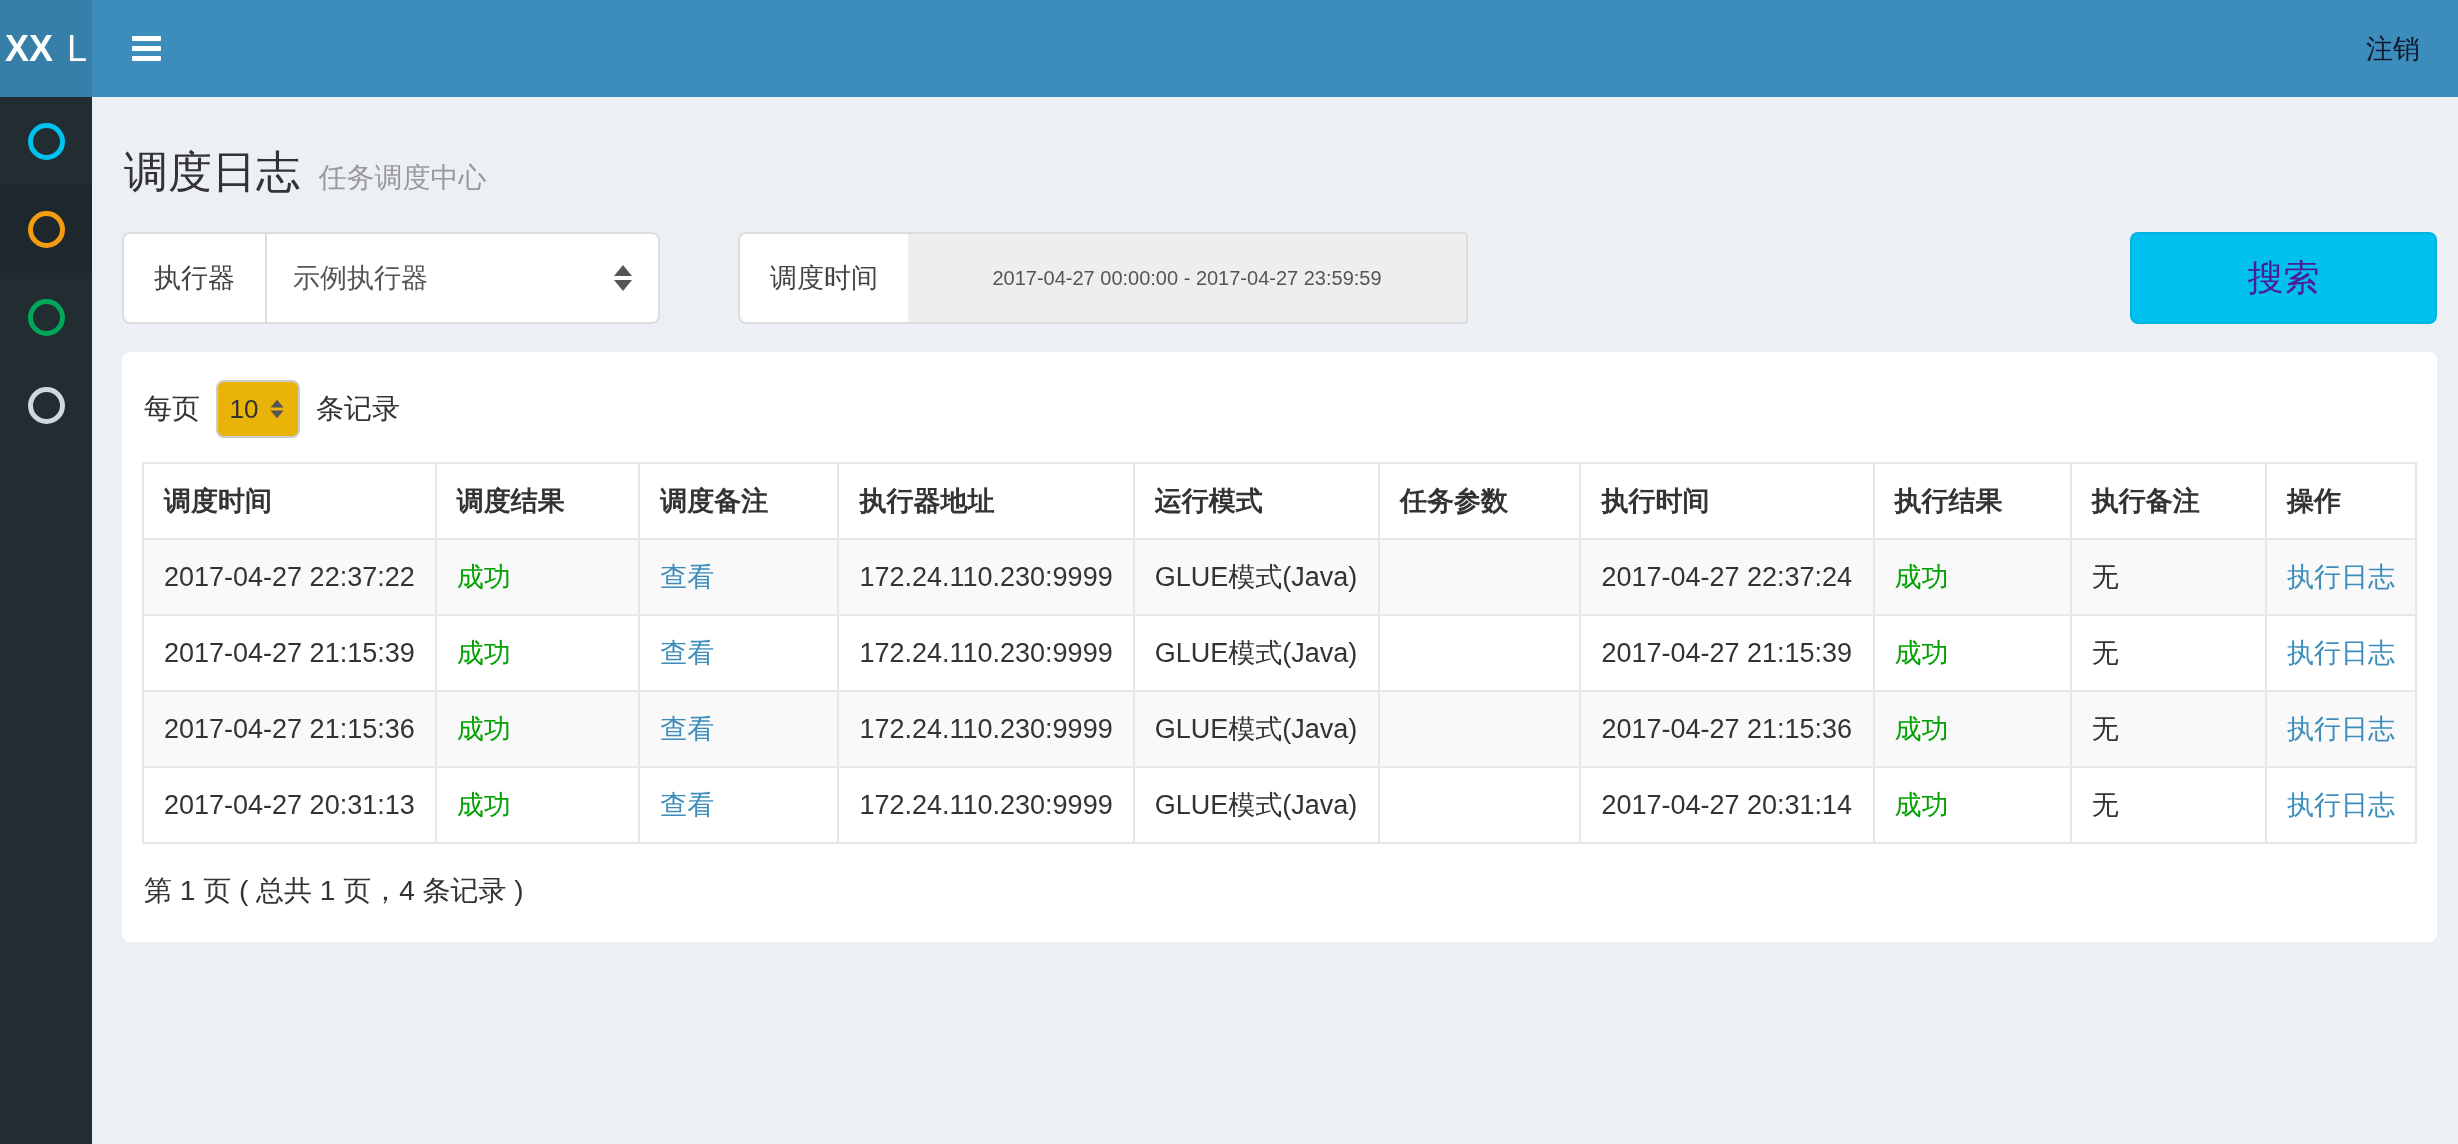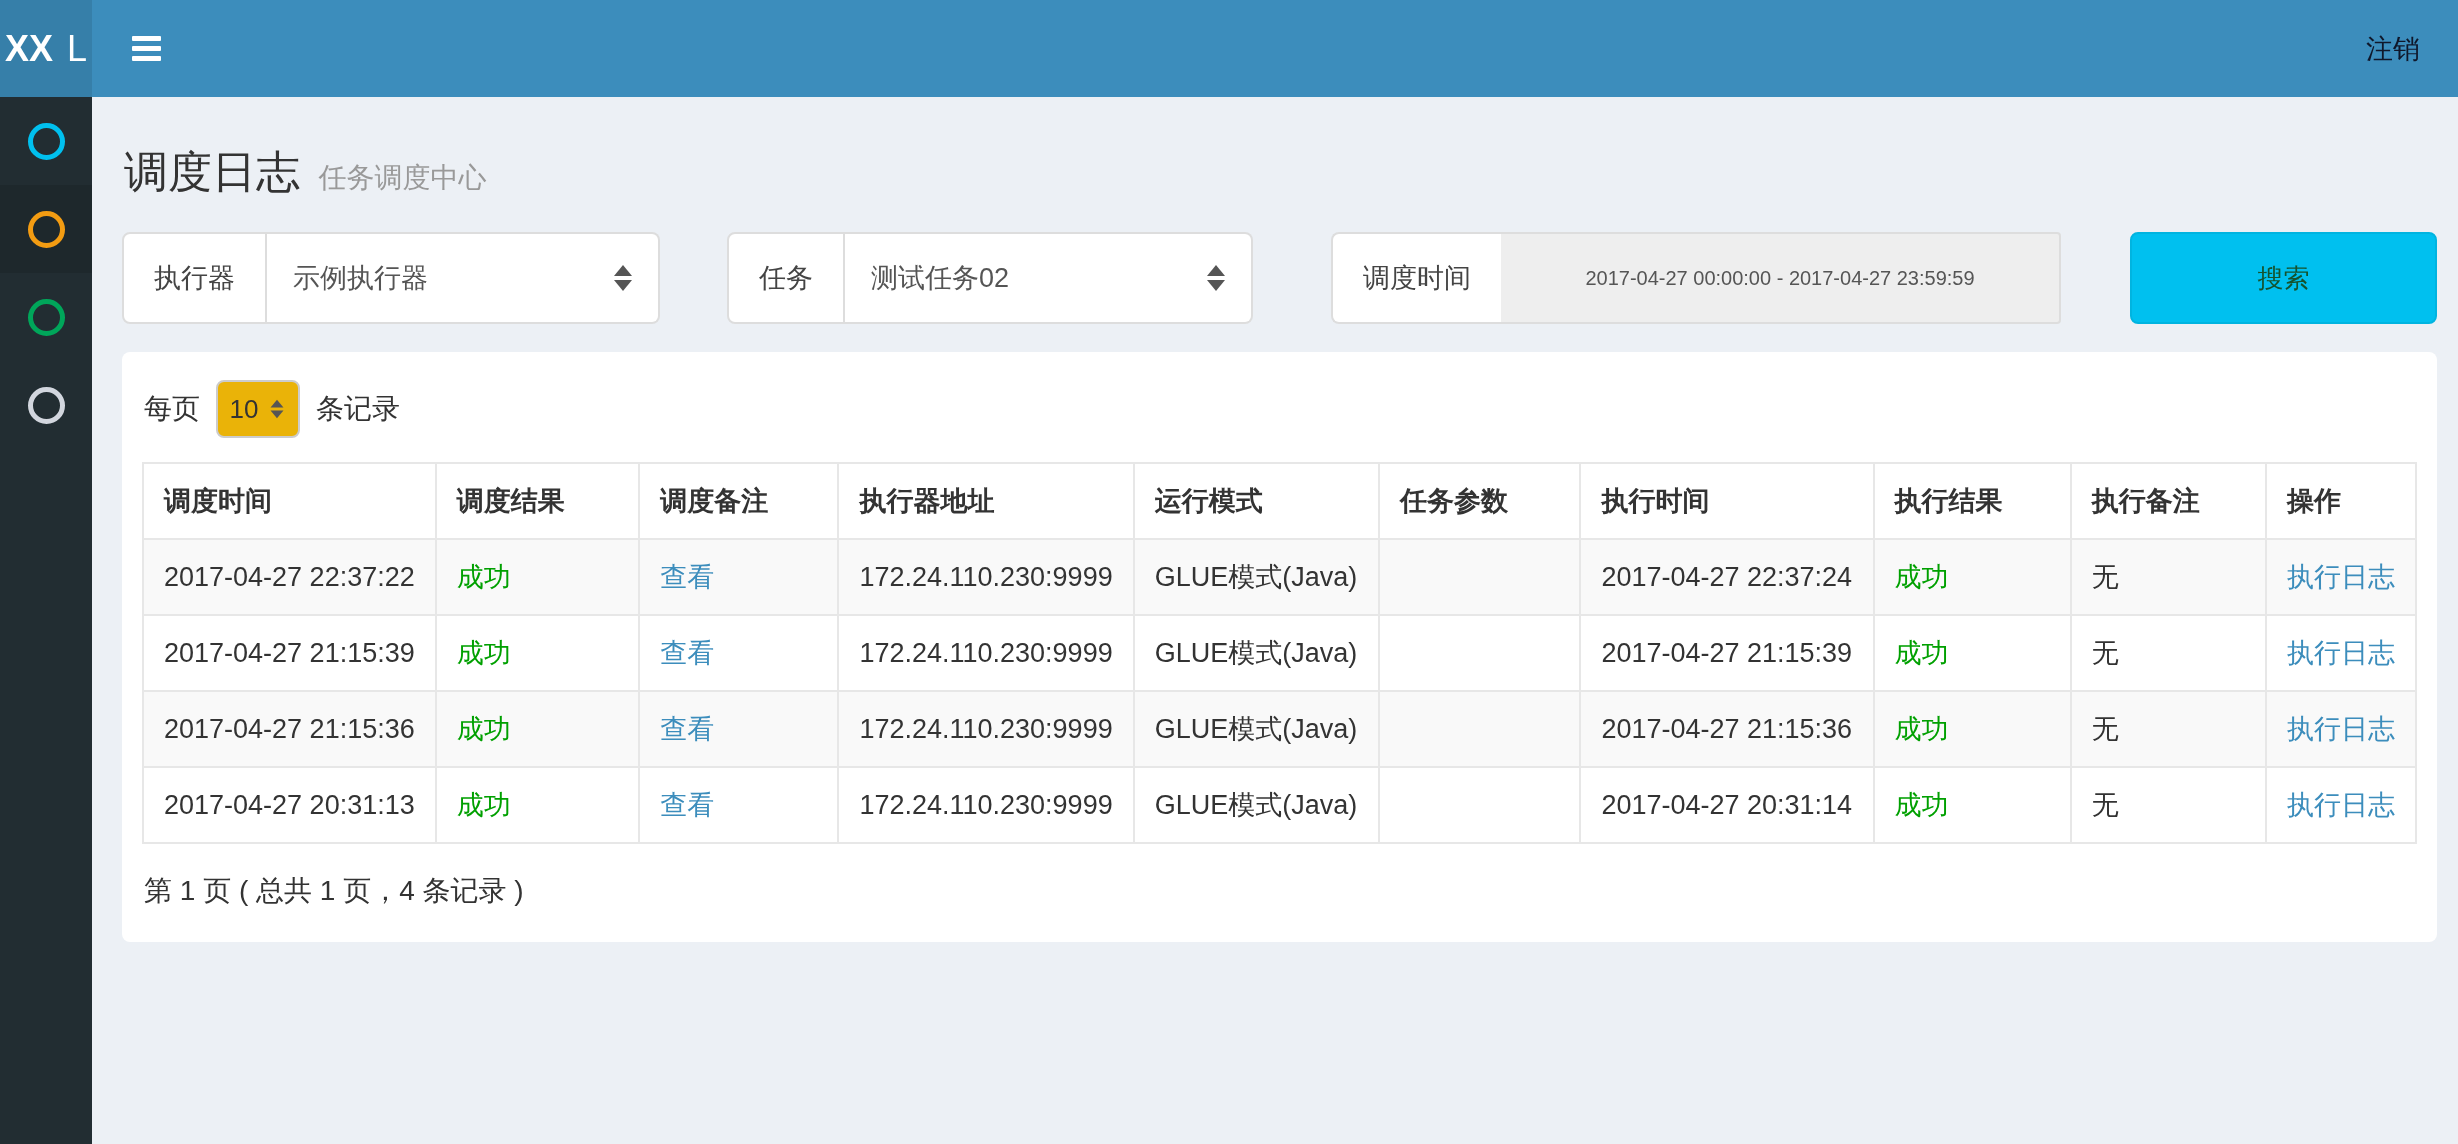--- a/index.html
+++ b/index.html
@@ -63,21 +63,21 @@
   .grp-job .select-box { flex: 1; }
   .grp-time { width: 730px; margin-left: 78px; }
   .grp-time .addon { border-radius: 8px 0 0 8px; border-right: none; }
   .time-input {
     flex: 1; background: #eee; border: 2px solid #ddd; border-left: none;
     border-radius: 0 4px 4px 0; font-size: 20px; color: #555; text-align: center;
     font-family: "Liberation Sans", "DejaVu Sans", sans-serif; cursor: pointer; outline: none;
   }
   .search-btn {
     margin-left: auto; width: 307px; background: #00c0ef; border: 2px solid #00b4e0;
-    border-radius: 8px; color: #14532d; font-size: 26px; cursor: pointer;
+    border-radius: 8px; color: #4c1d95; font-size: 36px; cursor: pointer;
     font-family: "Liberation Sans", "DejaVu Sans", sans-serif;
   }
 
   
   .panel { background: #fff; border-radius: 8px; padding: 24px 20px 32px 20px; }
 
   .page-size-row { display: flex; align-items: center; font-size: 28px; color: #333; margin: 4px 0 24px 2px; }
   .page-size-select {
     width: 84px; height: 58px; border: 2px solid #ccc; border-radius: 8px; background: #eab308;
     display: flex; align-items: center; justify-content: center; margin: 0 16px; cursor: pointer;
@@ -163,30 +163,20 @@
       <div class="input-group grp-executor">
         <span class="addon">执行器</span>
         <div class="select-box">
           <span>示例执行器</span>
           <span class="caret2">
               <i class="c-up"></i>
               <i class="c-dn"></i>
             </span>
         </div>
       </div>
-      <div class="input-group grp-job">
-        <span class="addon">任务</span>
-        <div class="select-box">
-          <span>测试任务02</span>
-          <span class="caret2">
-              <i class="c-up"></i>
-              <i class="c-dn"></i>
-            </span>
-        </div>
-      </div>
       <div class="input-group grp-time">
         <span class="addon">调度时间</span>
         <input class="time-input" readonly="" value="2017-04-27 00:00:00 - 2017-04-27 23:59:59" style="">
       </div>
       <button class="search-btn">搜索</button>
     </div>
 
     <div class="panel">
 
       <div class="page-size-row">

